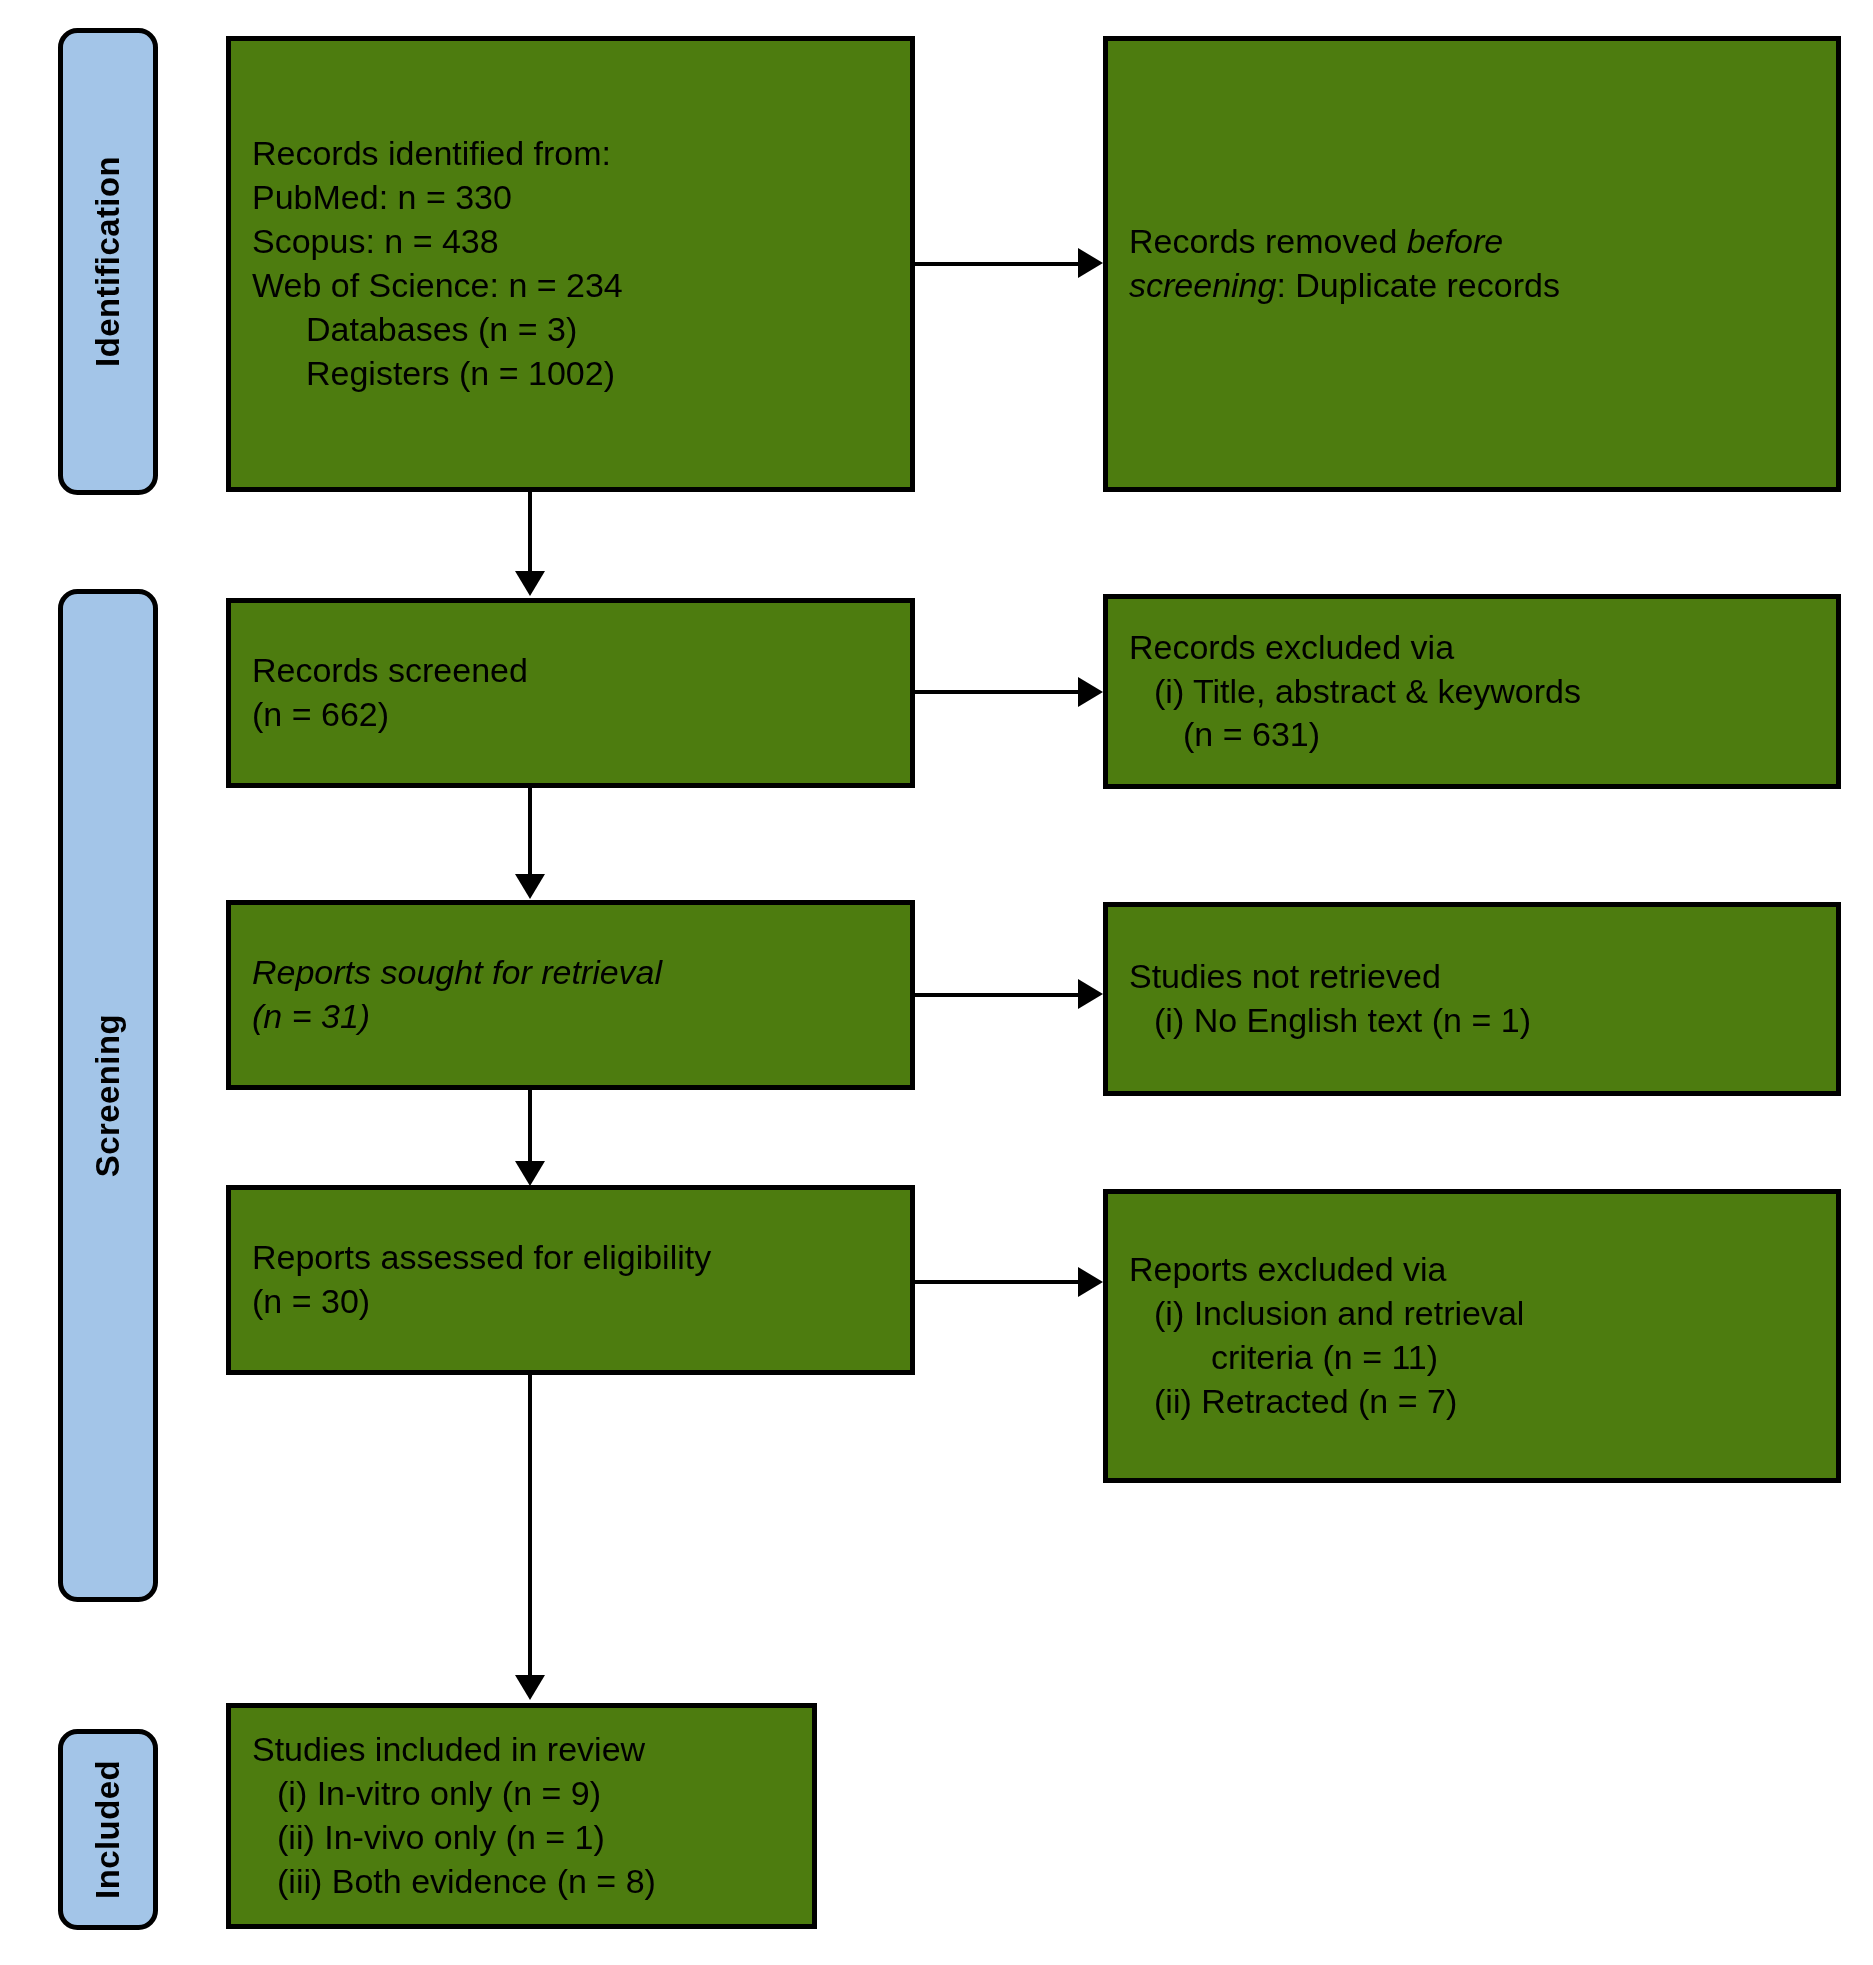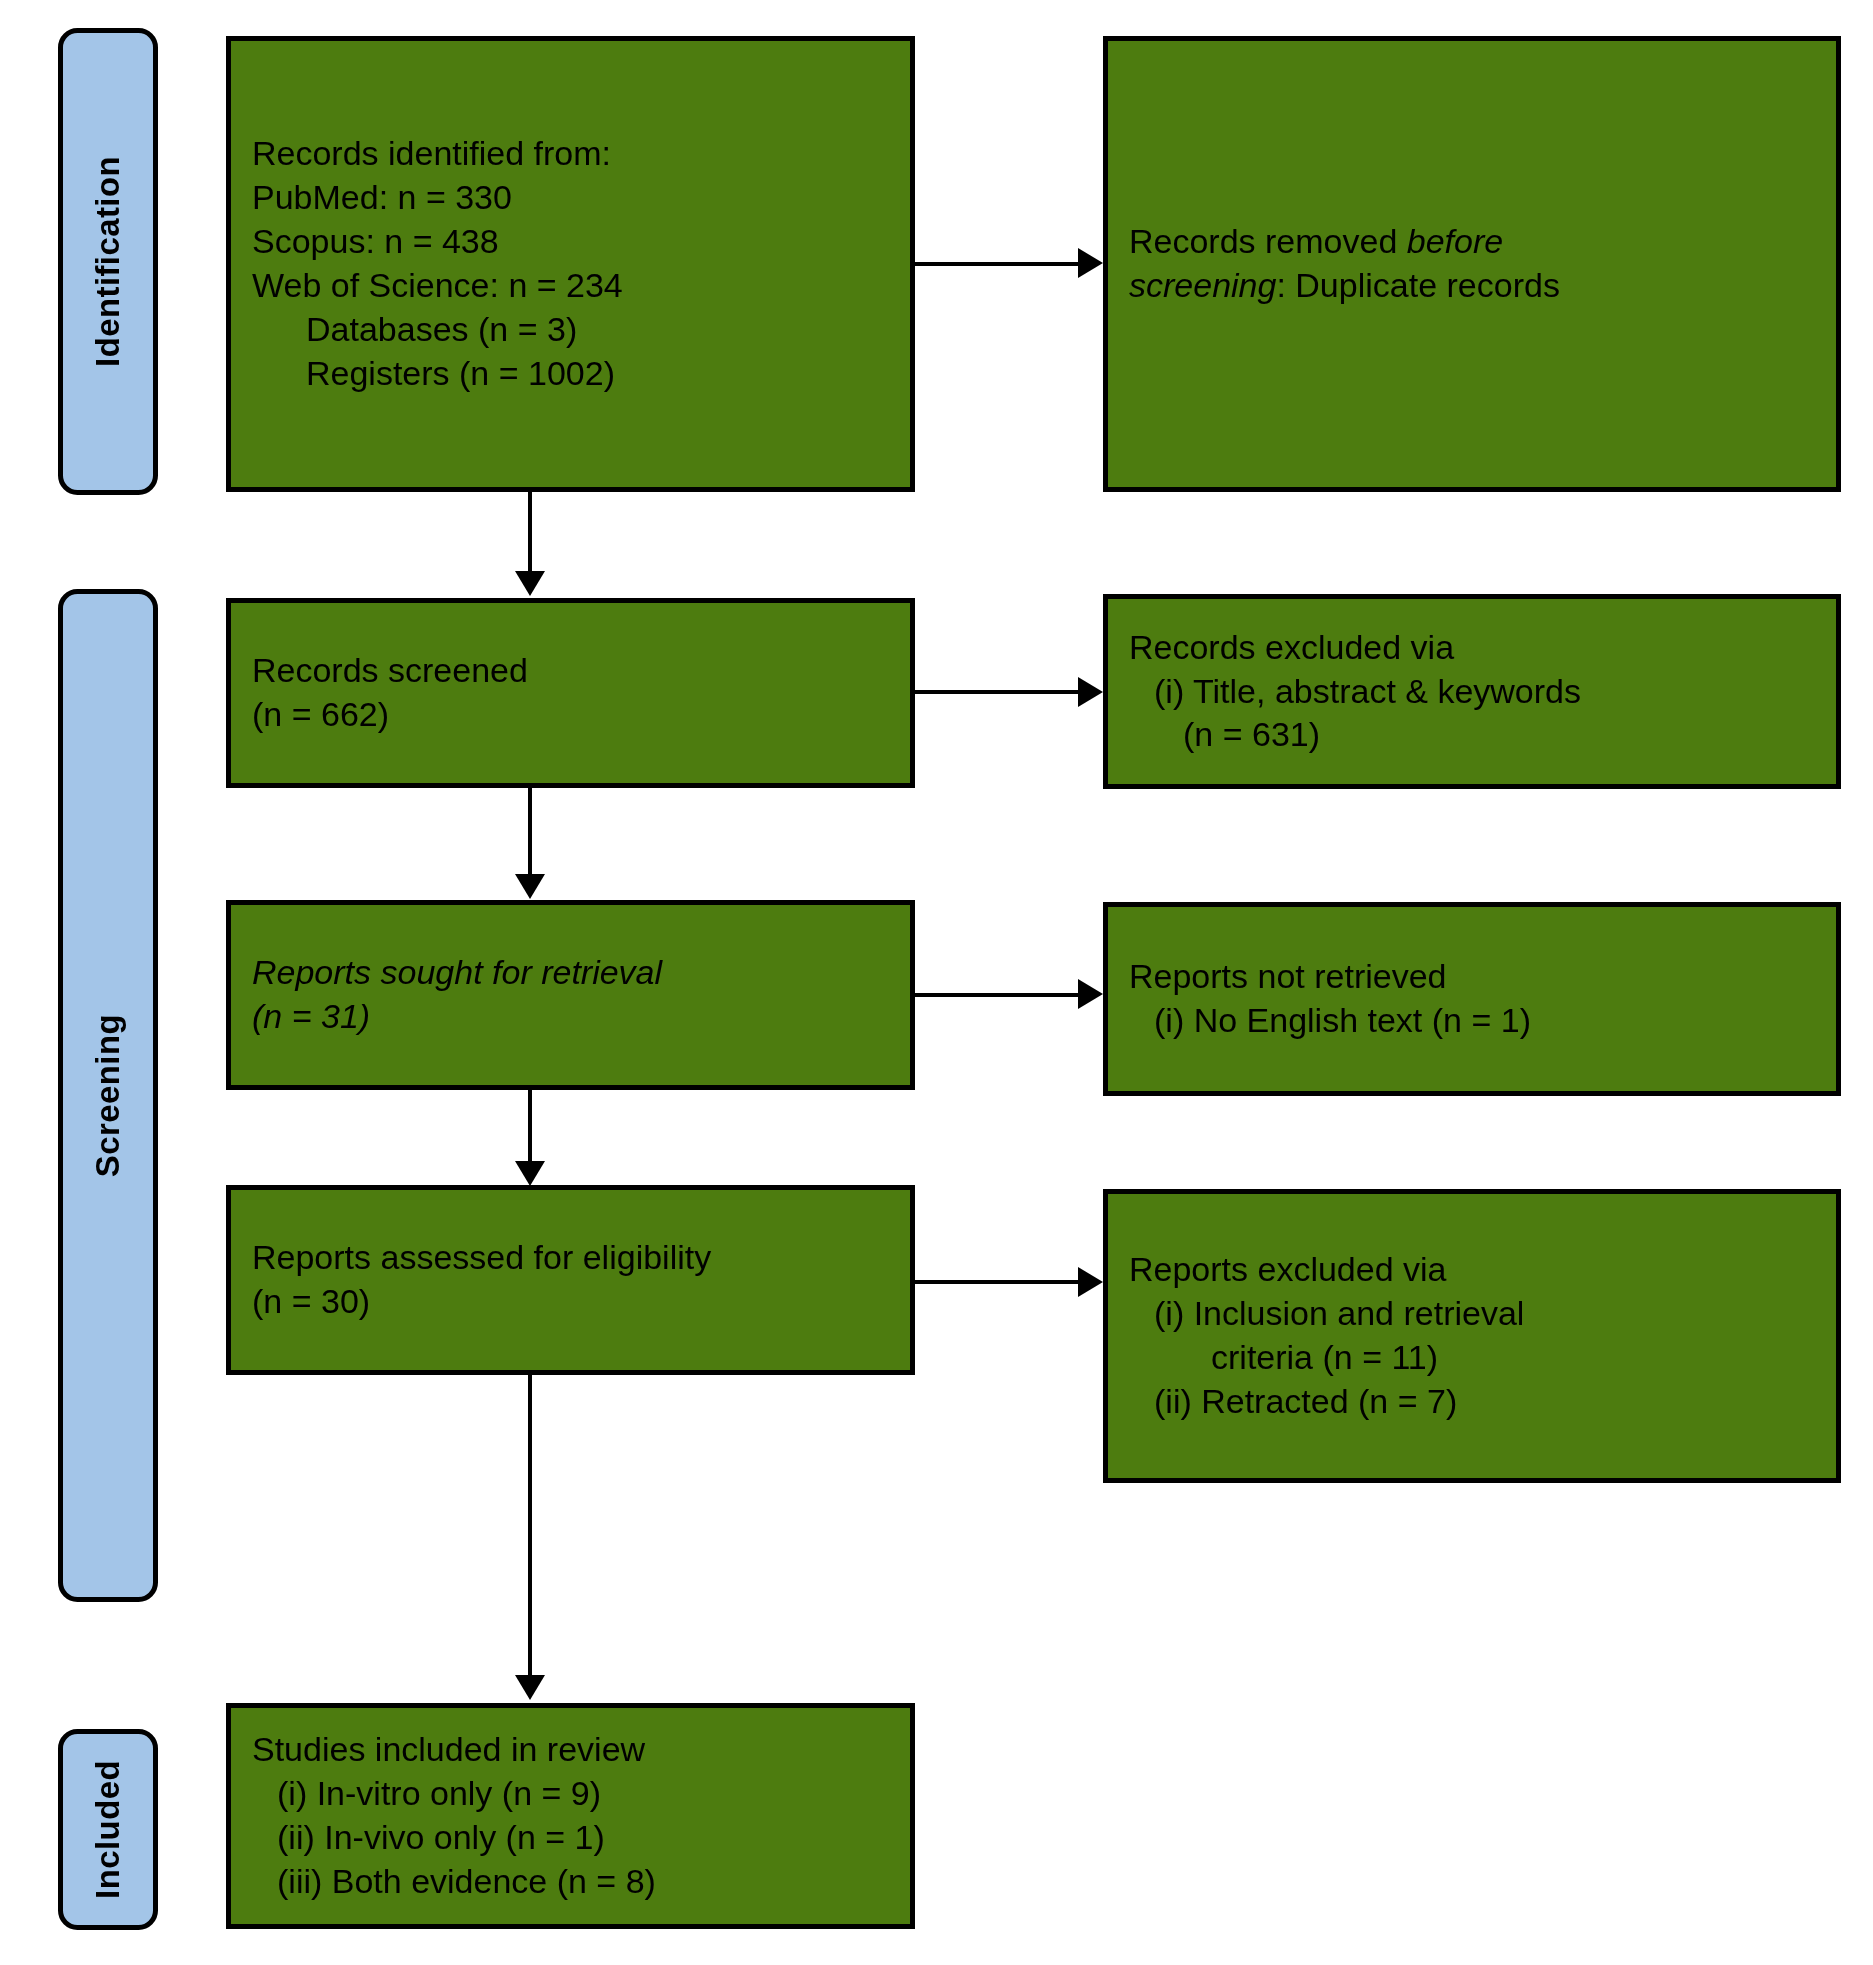--- a/index.html
+++ b/index.html
@@ -145,42 +145,42 @@
 
   <div class="fbox" style="left:226px; top:900px; width:689px; height:190px;font-style:italic;">
     <div class="inner">
       <div class="fline">Reports sought for retrieval</div>
       <div class="fline">(n = 31)</div>
     </div>
   </div>
 
   <div class="fbox" style="left:1103px; top:902px; width:738px; height:194px;">
     <div class="inner">
-      <div class="fline">Reports not retrieved</div>
+      <div class="fline">Studies not retrieved</div>
       <div class="fline ind1">(i) No English text (n = 1)</div>
     </div>
   </div>
 
   <div class="fbox" style="left:226px; top:1185px; width:689px; height:190px;">
     <div class="inner">
       <div class="fline">Reports assessed for eligibility</div>
       <div class="fline">(n = 30)</div>
     </div>
   </div>
 
   <div class="fbox" style="left:1103px; top:1189px; width:738px; height:294px;">
     <div class="inner">
       <div class="fline">Reports excluded via</div>
       <div class="fline ind1">(i) Inclusion and retrieval</div>
       <div class="fline ind3">criteria (n = 11)</div>
       <div class="fline ind1">(ii) Retracted (n = 7)</div>
     </div>
   </div>
 
-  <div class="fbox" style="left:226px; top:1703px; width:689px; height:226px;">
+  <div class="fbox" style="left:226px; top:1703px; width:591px; height:226px;">
     <div class="inner">
       <div class="fline">Studies included in review</div>
       <div class="fline ind1">(i) In-vitro only (n = 9)</div>
       <div class="fline ind1">(ii) In-vivo only (n = 1)</div>
       <div class="fline ind1">(iii) Both evidence (n = 8)</div>
     </div>
   </div>
 
   <div class="hline" style="left:915px; top:262px; width:164px;"></div>
   <div class="arrow-right" style="left:1078px; top:248px;"></div>

